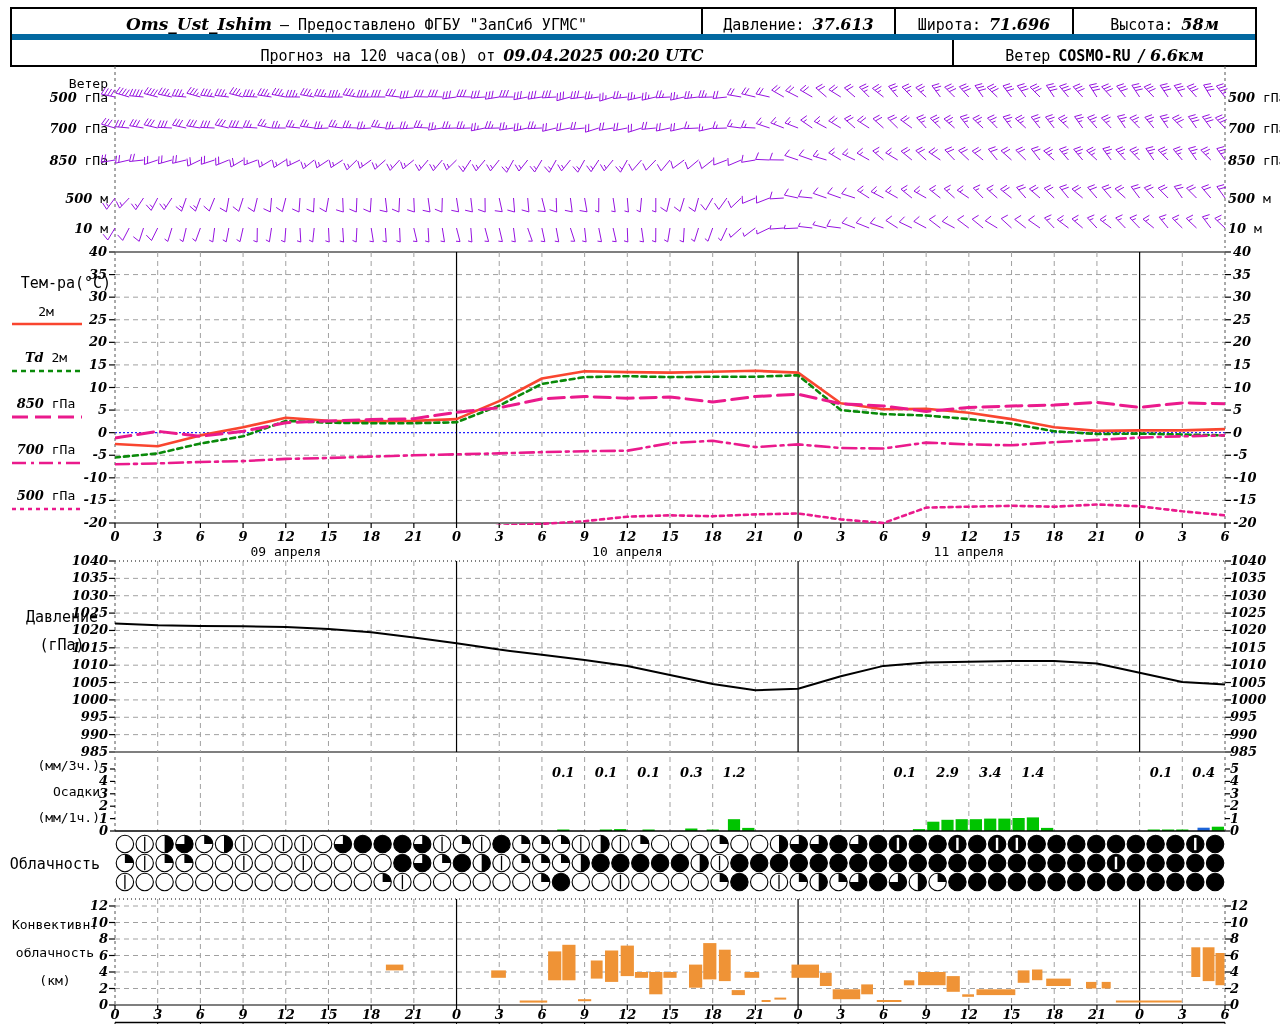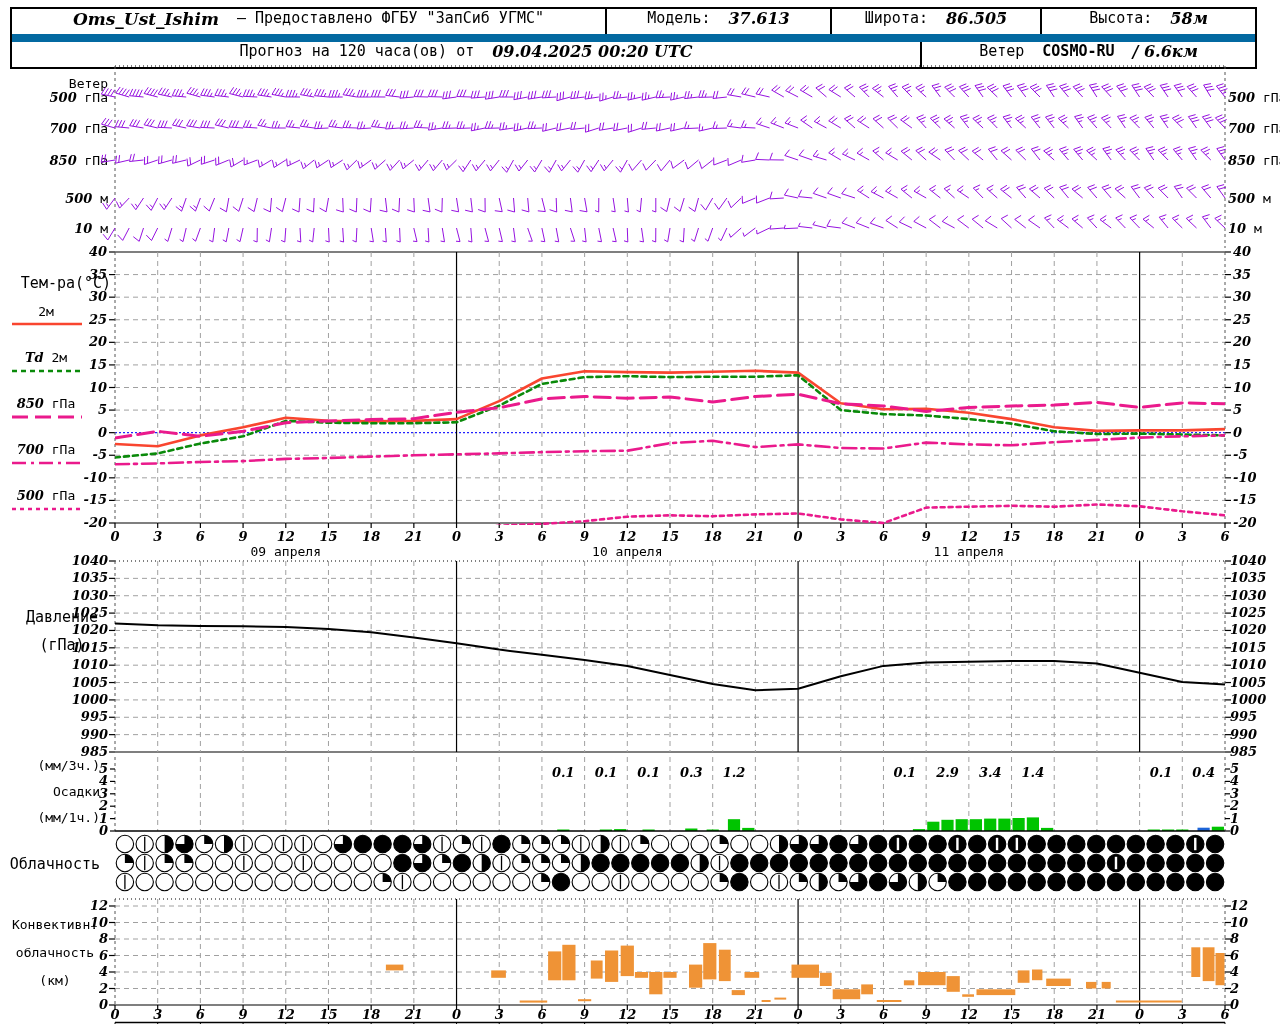--- a/index.html
+++ b/index.html
@@ -1,22 +1,22 @@
 <!DOCTYPE html>
 <html><head>
 <meta charset="utf-8">
 <style>
   html,body{margin:0;padding:0;background:#fff;}
   #page{position:relative;width:1280px;height:1024px;background:#fff;overflow:hidden;
         font-family:"DejaVu Sans Mono", monospace;}
   
   #hdr{position:absolute;left:10px;top:7px;width:1243px;border:2px solid #000;}
   .hrow{display:flex;align-items:stretch;height:25px;}
-  .hrow+.hrow{border-top:8px solid #0369a1;}
-  .seg{display:flex;align-items:flex-start;justify-content:center;padding:0 24px;white-space:nowrap;gap:18px;}
+  .hrow+.hrow{border-top:6px solid #0369a1;}
+  .seg{display:flex;align-items:flex-end;justify-content:center;padding:0 8px;white-space:nowrap;gap:8px;}
   .seg+.seg{border-left:2px solid #000;}
   .grow{flex:1;}
   .mono{font:15px "DejaVu Sans Mono", monospace;color:#000;}
   .val{font:italic bold 16px "DejaVu Serif", serif;color:#000;}
   .valb{font:bold 15px "DejaVu Sans Mono", monospace;color:#000;}
   
   .t-mono{font-family:"DejaVu Sans Mono",monospace;font-size:13px;fill:#000;}
   .t-mono-lg{font-family:"DejaVu Sans Mono",monospace;font-size:15px;fill:#000;}
   .t-num{font-family:"DejaVu Serif",serif;font-style:italic;font-weight:bold;font-size:13px;fill:#000;}
   svg{position:absolute;left:0;top:0;}
@@ -26,26 +26,26 @@
 
 <div id="page">
 
   <div id="hdr">
     <div class="hrow">
       <div class="seg grow">
         <span class="val" style="font-size:17px">Oms_Ust_Ishim</span>
         <span class="mono">— Предоставлено ФГБУ "ЗапСиб УГМС"</span>
       </div>
       <div class="seg" style="width:175px">
-        <span class="mono">Модель:</span>
+        <span class="mono">Давление:</span>
         <span class="val">37.613</span>
       </div>
       <div class="seg" style="width:160px">
         <span class="mono">Широта:</span>
-        <span class="val">86.505</span>
+        <span class="val">71.696</span>
       </div>
       <div class="seg" style="width:165px">
         <span class="mono">Высота:</span>
         <span class="val">58м</span>
       </div>
     </div>
     <div class="hrow">
       <div class="seg grow">
         <span class="mono">Прогноз на 120 часа(ов) от</span>
         <span class="val">09.04.2025 00:20 UTC</span>

